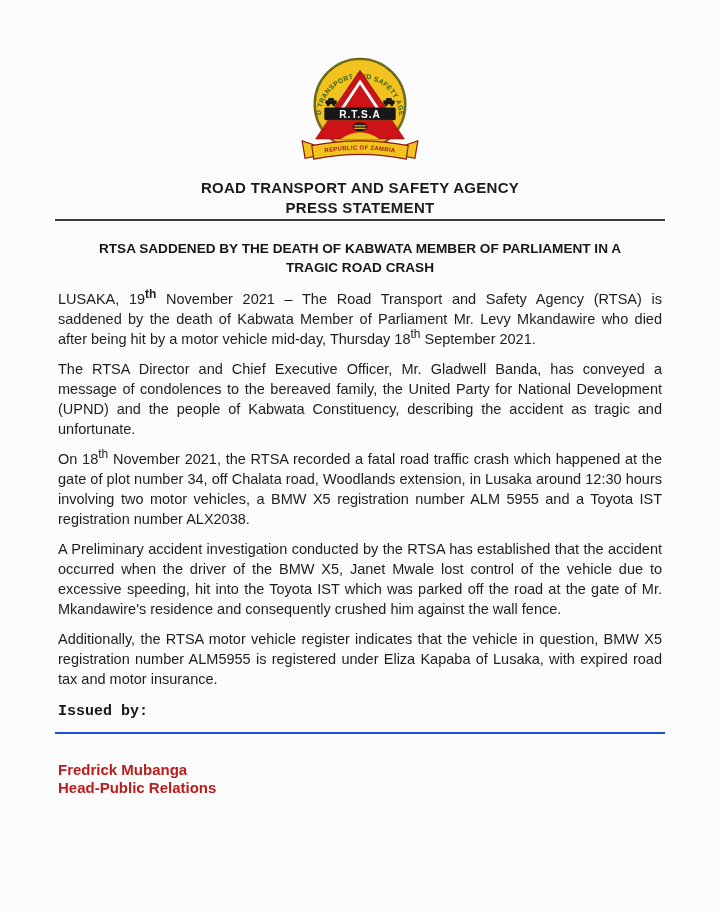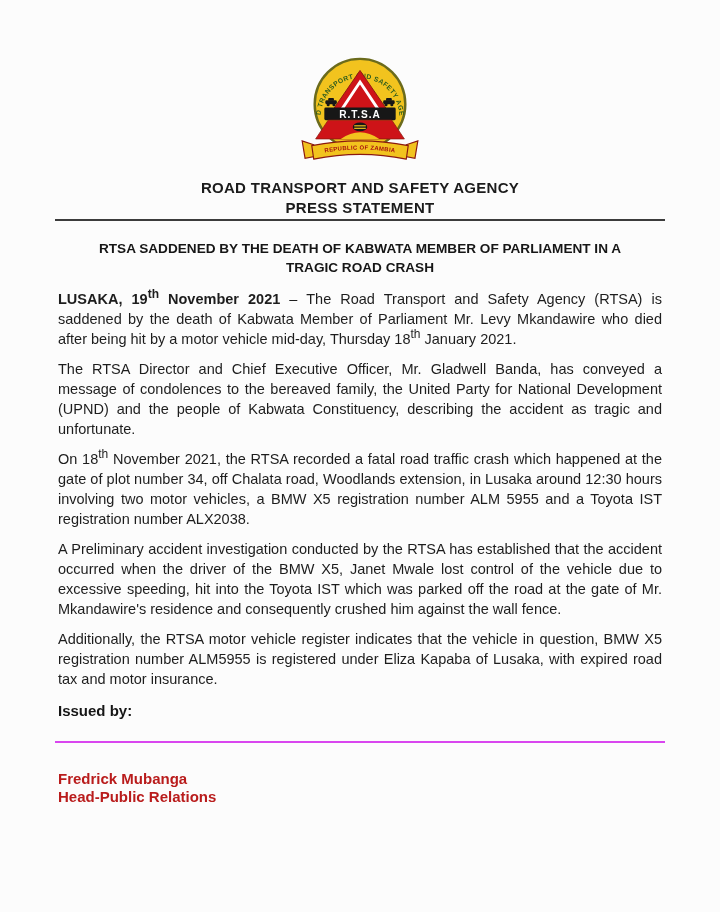--- a/index.html
+++ b/index.html
@@ -52,28 +52,28 @@
   }
   .title div{white-space:nowrap;}
   .body-text{margin-top:12px;}
   .para{
     font-size:14.5px;
     line-height:20px;
     text-align:justify;
     margin:10px 0 0 0;
     color:#1d1d1d;
   }
-  .para .b{font-weight:bold;}
+  .para .b{font-weight:normal;}
   .para sup{font-size:12px;line-height:0;}
   .para sup.b{font-weight:bold;}
   .issued-row{
     margin-top:13px;
-    border-bottom:2px solid #d946ef;
-    padding-bottom:21px;
-    margin-left:-3px;margin-right:-3px;
+    border-bottom:2px solid #1d4ed8;
+    padding-bottom:12px;
+    margin-left:-3px;margin-right:-3px;font-family:Liberation Mono, monospace;
   }
   .issued-label{
     font-weight:bold;
     font-size:15px;
     padding-left:3px;
     color:#161616;
   }
   .signature{
     margin-top:27px;
     font-weight:bold;
@@ -143,21 +143,21 @@
   <div class="agency-name">ROAD TRANSPORT AND SAFETY AGENCY</div>
   <div class="press-statement">PRESS STATEMENT</div>
   <hr class="rule">
 
   <div class="title">
     <div>RTSA SADDENED BY THE DEATH OF KABWATA MEMBER OF PARLIAMENT IN A</div>
     <div>TRAGIC ROAD CRASH</div>
   </div>
 
   <div class="body-text">
-      <p class="para"><span class="b">LUSAKA, 19</span><sup class="b">th</sup><span class="b"> November 2021 </span><span>– The Road Transport and Safety Agency (RTSA) is saddened by the death of Kabwata Member of Parliament Mr. Levy Mkandawire who died after being hit by a motor vehicle mid-day, Thursday 18</span><sup>th</sup><span> January 2021.</span></p>
+      <p class="para"><span class="b">LUSAKA, 19</span><sup class="b">th</sup><span class="b"> November 2021 </span><span>– The Road Transport and Safety Agency (RTSA) is saddened by the death of Kabwata Member of Parliament Mr. Levy Mkandawire who died after being hit by a motor vehicle mid-day, Thursday 18</span><sup>th</sup><span> September 2021.</span></p>
       <p class="para"><span>The RTSA Director and Chief Executive Officer, Mr. Gladwell Banda, has conveyed a message of condolences to the bereaved family, the United Party for National Development (UPND) and the people of Kabwata Constituency, describing the accident as tragic and unfortunate.</span></p>
       <p class="para"><span>On 18</span><sup>th</sup><span> November 2021, the RTSA recorded a fatal road traffic crash which happened at the gate of plot number 34, off Chalata road, Woodlands extension, in Lusaka around 12:30 hours involving two motor vehicles, a BMW X5 registration number ALM 5955 and a Toyota IST registration number ALX2038.</span></p>
       <p class="para"><span>A Preliminary accident investigation conducted by the RTSA has established that the accident occurred when the driver of the BMW X5, Janet Mwale lost control of the vehicle due to excessive speeding, hit into the Toyota IST which was parked off the road at the gate of Mr. Mkandawire's residence and consequently crushed him against the wall fence.</span></p>
       <p class="para"><span>Additionally, the RTSA motor vehicle register indicates that the vehicle in question, BMW X5 registration number ALM5955 is registered under Eliza Kapaba of Lusaka, with expired road tax and motor insurance.</span></p>
     </div>
 
   <div class="issued-row">
     <span class="issued-label">Issued by:</span>
   </div>
 

